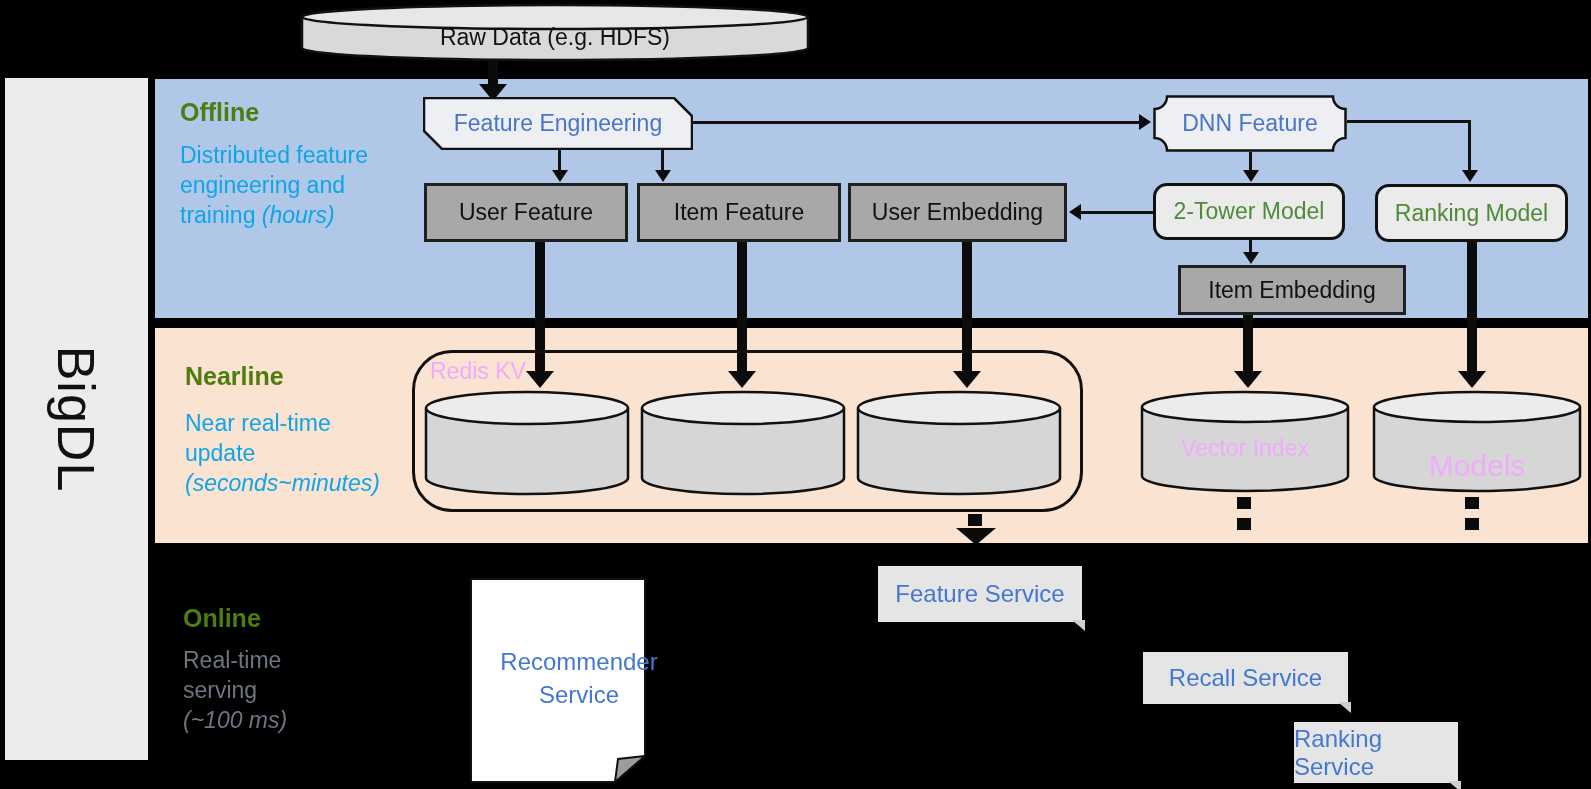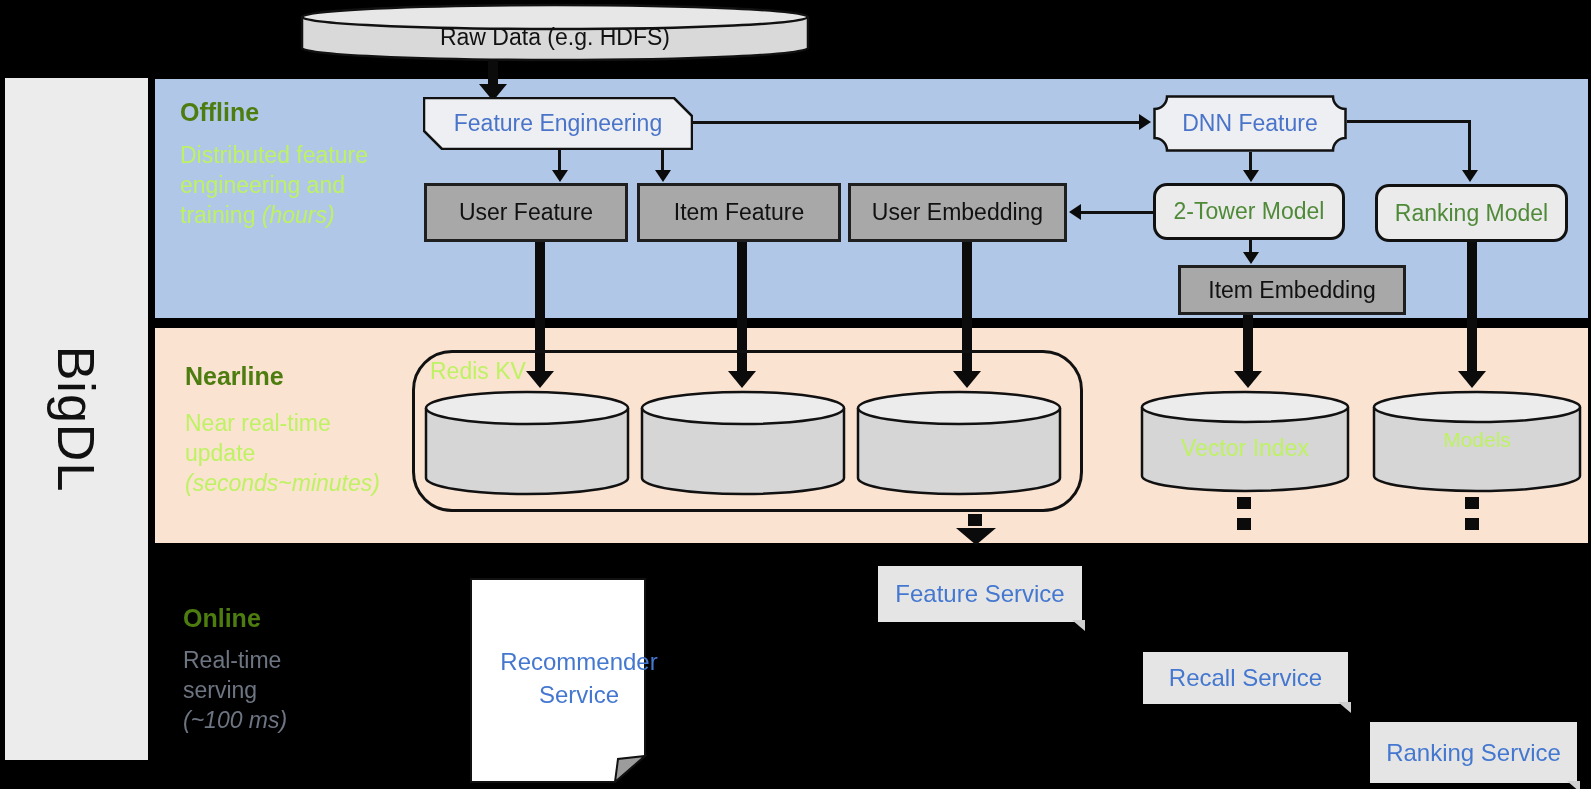--- a/index.html
+++ b/index.html
@@ -8,29 +8,29 @@
     font-family:"Liberation Sans", sans-serif;
   }
   .abs{position:absolute;}
   
   .region-offline{left:155px;top:79px;width:1433px;height:239px;background:#b0c7e8;}
   .region-nearline{left:155px;top:328px;width:1433px;height:215px;background:#fbe3d1;}
   .sidebar{left:5px;top:78px;width:143px;height:682px;background:#ececec;display:flex;align-items:center;justify-content:center;}
   .sidebar span{transform:rotate(90deg);font-size:52px;color:#111;letter-spacing:1px;white-space:nowrap;}
   
   .region-title{font-size:25px;color:#4d7c0f;font-weight:700;}
-  .region-desc{font-size:23px;color:#bef264;line-height:30px;}
+  .region-desc{font-size:23px;color:#0ea5e9;line-height:30px;}
   .region-desc.on-black{color:#6e7582;}
   .region-desc i{font-style:italic;}
   
   .gray-box{background:#a8a8a8;border:3px solid #1f1f1f;color:#111;display:flex;align-items:center;justify-content:center;font-size:23px;box-sizing:border-box;}
   .round-box{background:#ebebeb;border:3px solid #111;border-radius:14px;display:flex;align-items:center;justify-content:center;font-size:23px;box-sizing:border-box;}
   .green-text{color:#4f8a38;}
   .blue-text{color:#4a74c9;}
-  .brown-text{color:#bef264;}
+  .brown-text{color:#f0abfc;}
   .shape-label{display:flex;align-items:center;justify-content:center;text-align:center;}
   
   .redis-container{left:412px;top:350px;width:671px;height:162px;border:3px solid #111;border-radius:40px;box-sizing:border-box;background:transparent;}
   
   .service-box{background:#e5e5e5;color:#4478d0;font-size:24px;display:flex;align-items:center;justify-content:center;box-sizing:border-box;}
   .service-box .fold{position:absolute;right:-3px;bottom:-9px;width:0;height:0;border-left:13px solid transparent;border-top:11px solid #cfcfcf;}
   
   .vline{background:#111;width:3px;}
   .hline{background:#111;height:3px;}
   .thick-v{background:#0b0b0b;width:10px;}
@@ -162,21 +162,21 @@
       <ellipse cx="105" cy="17" rx="103" ry="15" fill="#ececec" stroke="#111" stroke-width="2.5"></ellipse>
     </svg>
     <div class="abs shape-label brown-text" style="left:0;top:28px;width:210px;height:60px;font-size:23px;">Vector Index</div>
   </div>
 
   <div class="abs" style="left:1372px;top:390px;width:210px;height:104px;">
     <svg width="210" height="104">
       <path d="M2 17 V86 A103 15 0 0 0 208 86 V17" fill="#d6d6d6" stroke="#111" stroke-width="2.5"></path>
       <ellipse cx="105" cy="17" rx="103" ry="15" fill="#ececec" stroke="#111" stroke-width="2.5"></ellipse>
     </svg>
-    <div class="abs shape-label brown-text" style="left:0;top:20px;width:210px;height:60px;font-size:21px;">Models</div>
+    <div class="abs shape-label brown-text" style="left:0;top:46px;width:210px;height:60px;font-size:30px;">Models</div>
   </div>
 
   <div class="abs dash-sq" style="left:968px;top:514px;"></div>
   <div class="abs head-down-b" style="left:956px;top:528px;border-left-width:20px;border-right-width:20px;"></div>
 
   <div class="abs dash-sq" style="left:1237px;top:497px;"></div>
   <div class="abs dash-sq" style="left:1237px;top:518px;"></div>
 
   <div class="abs dash-sq" style="left:1465px;top:497px;"></div>
   <div class="abs dash-sq" style="left:1465px;top:518px;"></div>
@@ -196,18 +196,18 @@
   </div>
 
   <div class="abs service-box" style="left:878px;top:566px;width:204px;height:56px;">
     <span>Feature Service</span>
     <span class="fold"></span>
   </div>
   <div class="abs service-box" style="left:1143px;top:652px;width:205px;height:52px;">
     <span>Recall Service</span>
     <span class="fold"></span>
   </div>
-  <div class="abs service-box" style="left:1370px;top:722px;width:207px;height:61px;">
+  <div class="abs service-box" style="left:1294px;top:722px;width:164px;height:61px;">
     <span>Ranking Service</span>
     <span class="fold"></span>
   </div>
 
 </div>
 
 </body></html>

